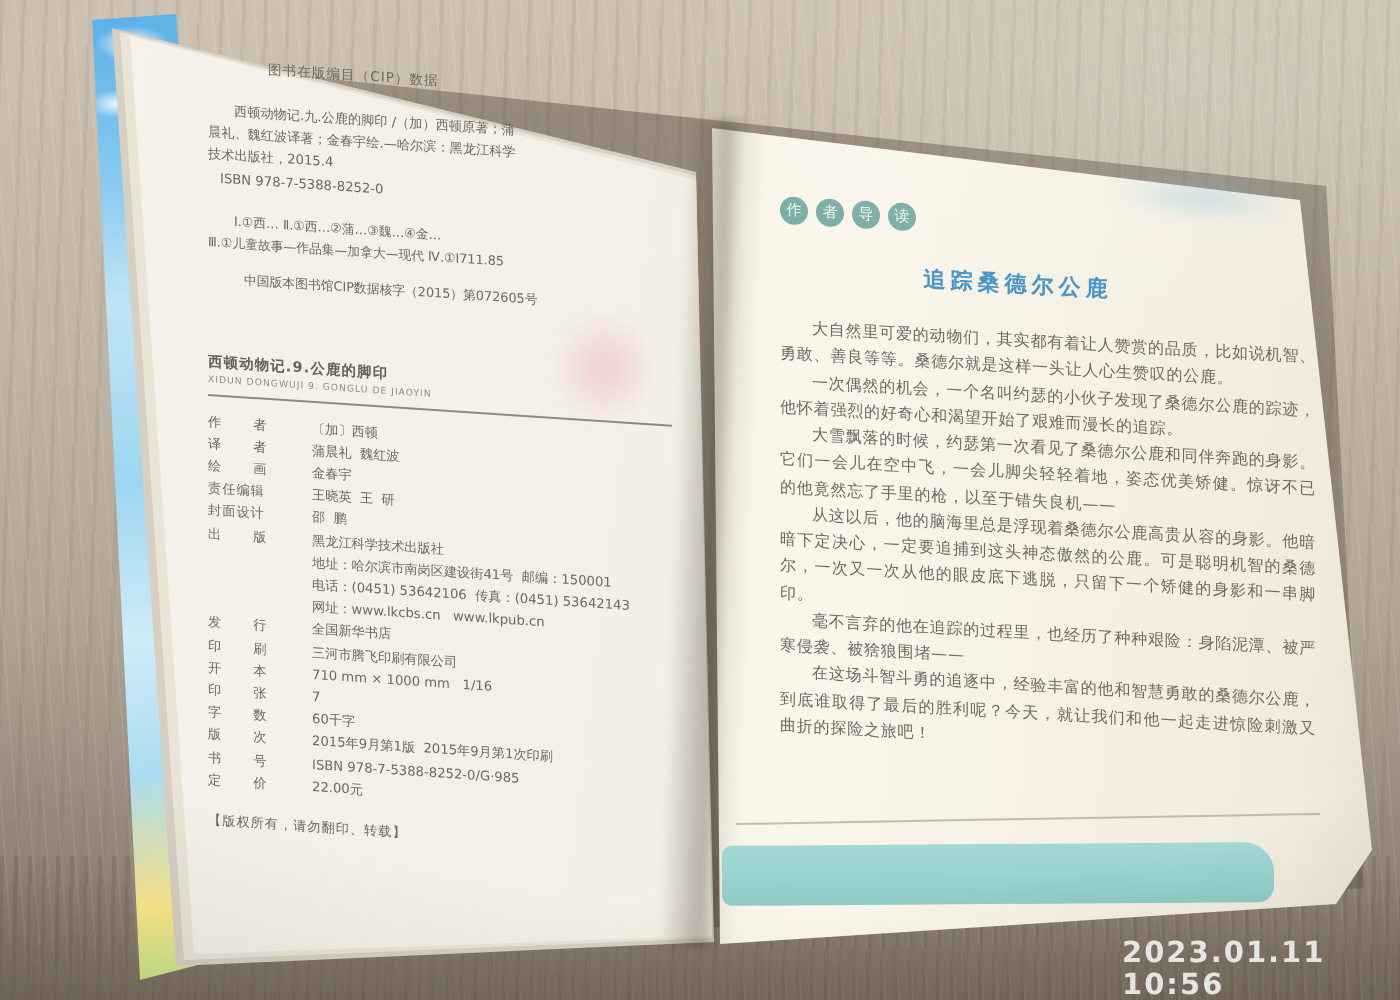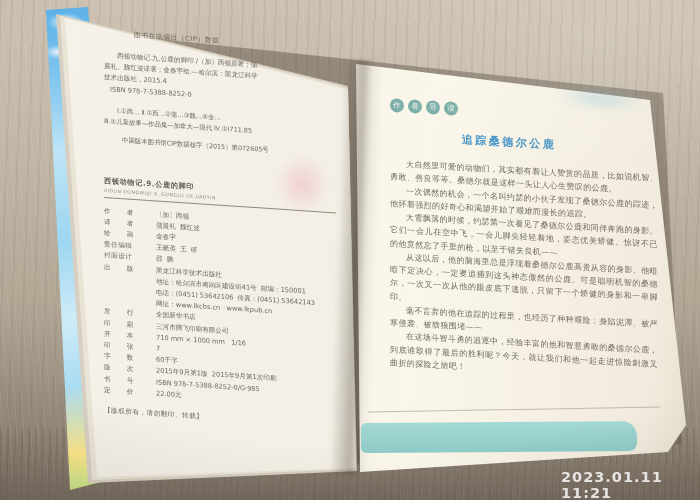--- a/index.html
+++ b/index.html
@@ -222,13 +222,13 @@
       <p>毫不言弃的他在追踪的过程里，也经历了种种艰险：身陷泥潭、被严寒侵袭、被猞狼围堵——</p>
       <p>在这场斗智斗勇的追逐中，经验丰富的他和智慧勇敢的桑德尔公鹿，到底谁取得了最后的胜利呢？今天，就让我们和他一起走进惊险刺激又曲折的探险之旅吧！</p>
     </div>
   </div>
 
   <div class="rp-separator"></div>
   <div class="footer-banner"></div>
 </div>
 
 <div class="vignette"></div>
-<div class="watermark">2023.01.11 11:21</div>
+<div class="watermark">2023.01.11 10:56</div>
 
 </body></html>

